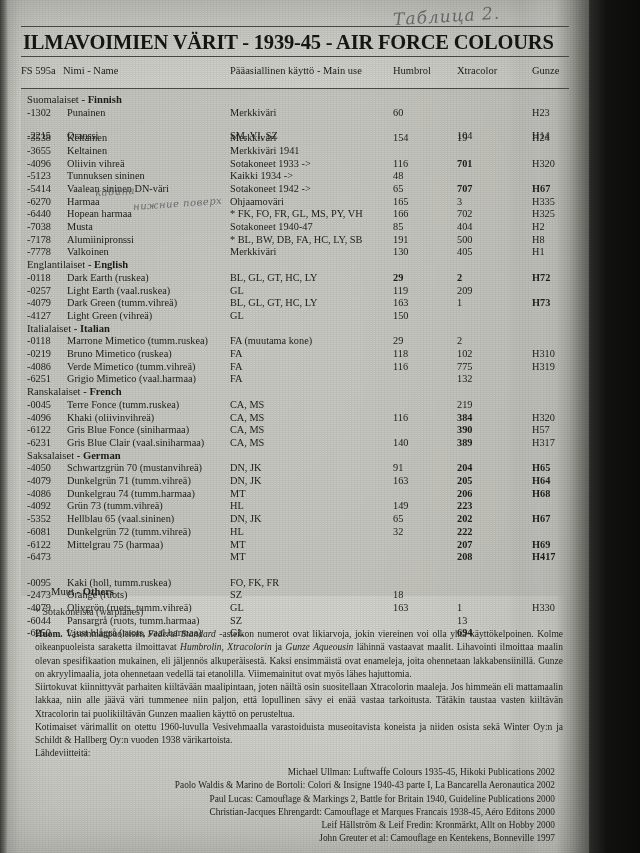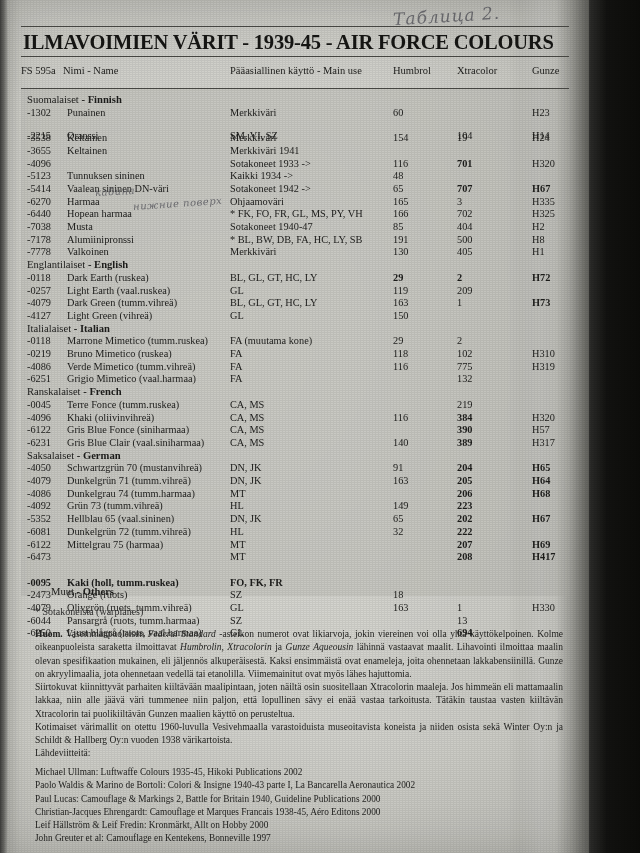--- a/index.html
+++ b/index.html
@@ -205,21 +205,21 @@
     color: #242422;
   }
   #refs {
     position: absolute;
     left: 30px; top: 766px;
     width: 520px;
     font-size: 9.3px;
     line-height: 13.3px;
     color: #242422;
   }
-  #refs div { white-space: nowrap; }
+  #refs div { white-space: nowrap; text-align: right; }
   #noise {
     position: absolute;
     inset: 0;
     pointer-events: none;
     opacity: 0.055;
     background-image:
       repeating-linear-gradient(0deg, #000 0px, #000 1px, transparent 1px, transparent 2px),
       repeating-linear-gradient(90deg, #000 0px, #000 1px, transparent 1px, transparent 3px);
   }
 </style>
@@ -284,20 +284,21 @@
           <div class="row" style="top: 143.8px;">
             <span class="c-fs">-3655</span>
             <span class="c-name">Keltainen</span>
             <span class="c-use">Merkkiväri 1941</span>
             <span class="c-hum"></span>
             <span class="c-xtra"></span>
             <span class="c-gun"></span>
           </div>
           <div class="row" style="top: 156.5px;">
             <span class="c-fs">-4096</span>
+            <span class="c-name">Oliivin vihreä</span>
             <span class="c-use">Sotakoneet 1933 -&gt;</span>
             <span class="c-hum">116</span>
             <span class="c-xtra bold">701</span>
             <span class="c-gun">H320</span>
           </div>
           <div class="row" style="top: 169.2px; padding-left: 28px;">
             <span class="c-fs">-5123</span>
             <span class="c-name">Tunnuksen sininen</span>
             <span class="c-use">Kaikki 1934 -&gt;</span>
             <span class="c-hum">48</span>
@@ -509,21 +510,21 @@
             <span class="c-gun bold">H69</span>
           </div>
           <div class="row" style="top: 550.2px;">
             <span class="c-fs">-6473</span>
             <span class="c-use">MT</span>
             <span class="c-hum"></span>
             <span class="c-xtra bold">208</span>
             <span class="c-gun bold">H417</span>
           </div>
           <div class="group" style="top: 585px; margin-left: 24px;"><span class="g-fi">Muut</span> - <span>Others</span></div>
-          <div class="row" style="top: 575.6px; font-weight: bold;">
+          <div class="row" style="top: 575.6px;">
             <span class="c-fs">-0095</span>
             <span class="c-name">Kaki (holl, tumm.ruskea)</span>
             <span class="c-use">FO, FK, FR</span>
             <span class="c-hum"></span>
             <span class="c-xtra"></span>
             <span class="c-gun"></span>
           </div>
           <div class="row" style="top: 588.3px;">
             <span class="c-fs">-2473</span>
             <span class="c-name">Orange (ruots)</span>

